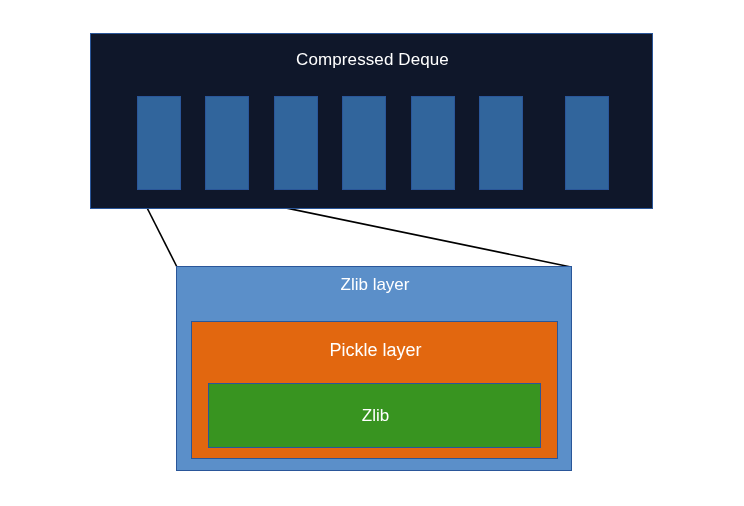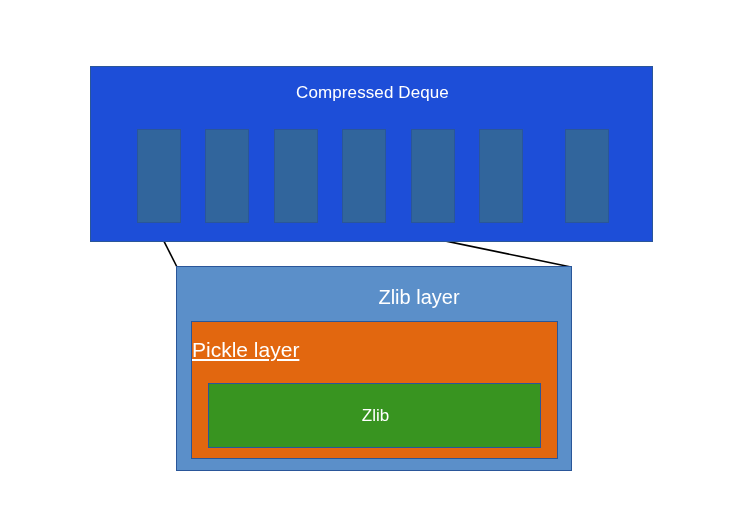--- a/index.html
+++ b/index.html
@@ -31,24 +31,23 @@
     pointer-events: none;
   }
 
   
   .deque-container {
     position: absolute;
     left: 90px;
     top: 33px;
     width: 563px;
     height: 176px;
-    background: #1d4ed8;
+    background: #0f172a;
     border: 1px solid #2a5699;
     box-sizing: border-box;
-    margin-top: 33px;
   }
   .deque-title {
     position: absolute;
     left: 0;
     top: 16px;
     width: 563px;
     text-align: center;
     color: #ffffff;
     font-size: 17px;
     line-height: 20px;
@@ -93,47 +92,46 @@
     top: 266px;
     width: 396px;
     height: 205px;
     background: #5b8fc9;
     border: 1px solid #2a5699;
     box-sizing: border-box;
   }
   .zlib-title {
     position: absolute;
     left: 0;
-    top: 20px;
+    top: 8px;
     width: 396px;
     text-align: center;
     color: #ffffff;
-    font-size: 20px;
+    font-size: 17px;
     line-height: 20px;
-    padding-left: 44px;
   }
   .pickle-layer {
     position: absolute;
     left: 14px;
     top: 54px;
     width: 367px;
     height: 138px;
     background: #e2670f;
     border: 1px solid #2a5699;
     box-sizing: border-box;
   }
   .pickle-title {
     position: absolute;
     left: 0;
     top: 18px;
     width: 367px;
+    text-align: center;
     color: #ffffff;
-    font-size: 21px;
+    font-size: 18px;
     line-height: 20px;
-    text-decoration: underline;
   }
   .value-layer {
     position: absolute;
     left: 16px;
     top: 61px;
     width: 333px;
     height: 65px;
     background: #389420;
     border: 1px solid #2a5699;
     box-sizing: border-box;

